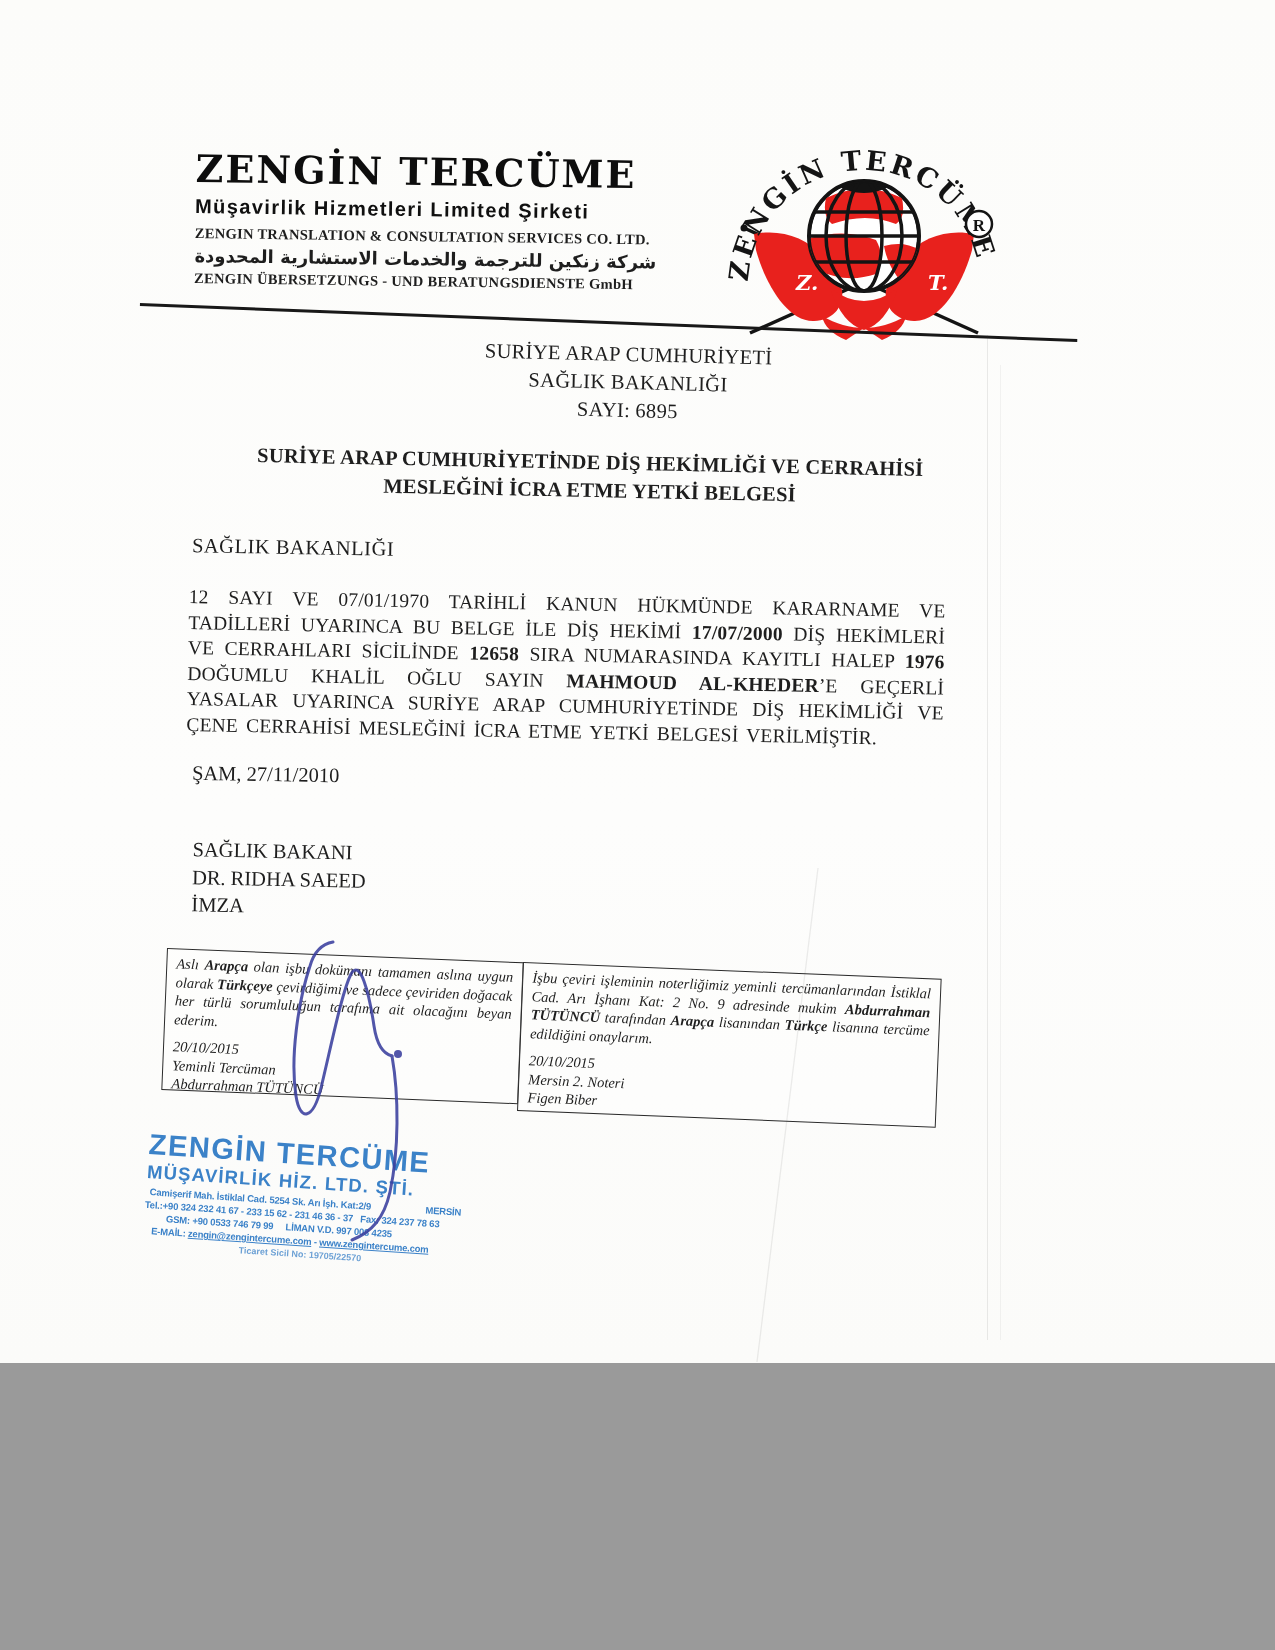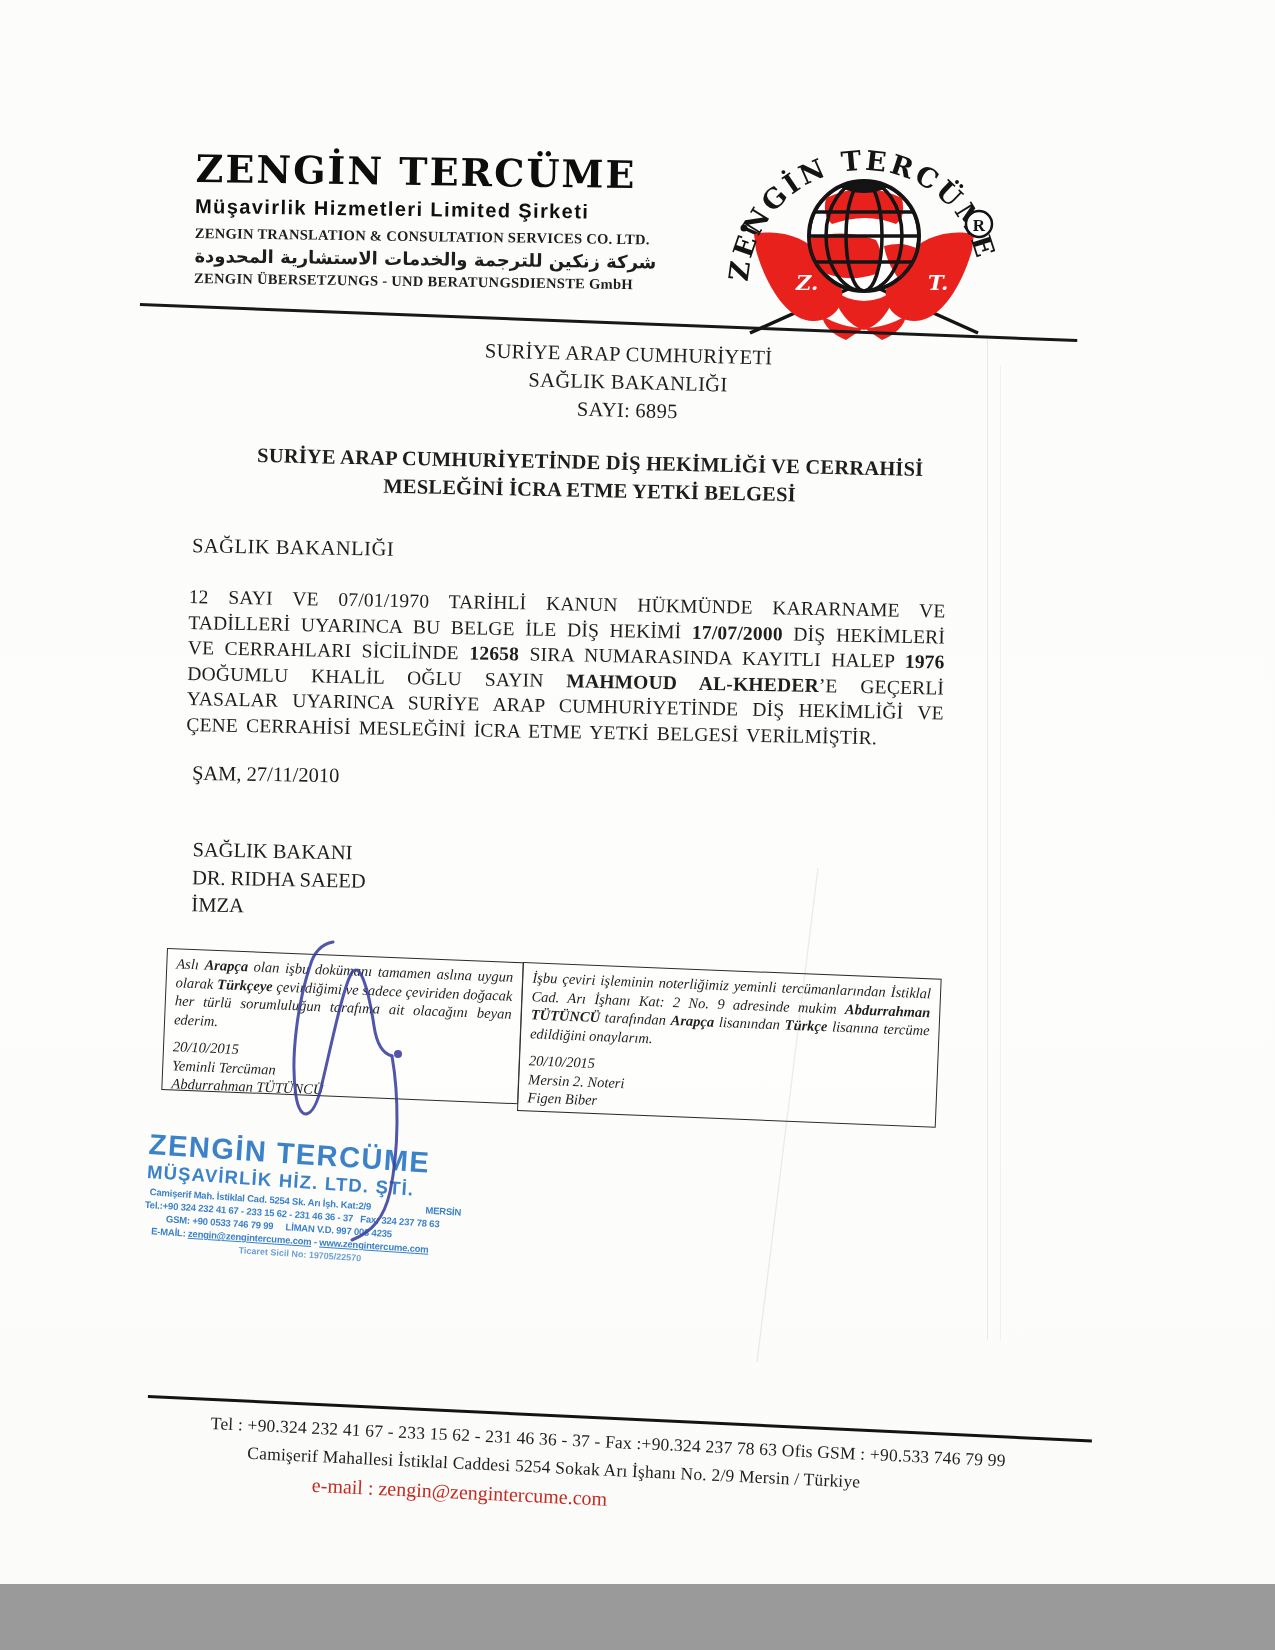--- a/index.html
+++ b/index.html
@@ -1,17 +1,17 @@
 <!DOCTYPE html>
 <html><head>
 <meta charset="utf-8">
 <style>
   html,body{margin:0;padding:0;background:#9a9a9a;}
   .page{
-    position:relative;width:1275px;height:1584px;margin:0 auto;
+    position:relative;width:1275px;height:1363px;margin:0 auto;
     background:linear-gradient(180deg,#fcfcfa 0%,#fdfdfc 60%,#fbfbf9 100%);
     overflow:hidden;color:#1e1e1e;
     font-family:"Liberation Serif",serif;
   }
   .abs{position:absolute;}
 
   
   .letterhead{left:196px;top:146px;width:480px;transform:rotate(0.8deg);transform-origin:top left;}
   .company-name{font-family:"DejaVu Serif",serif;font-weight:700;font-size:38px;letter-spacing:2px;color:#0d0d0d;white-space:nowrap;}
   .sub-tr{font-family:"Liberation Sans",sans-serif;font-weight:700;font-size:20px;letter-spacing:1.4px;margin-top:4px;color:#101010;white-space:nowrap;}

